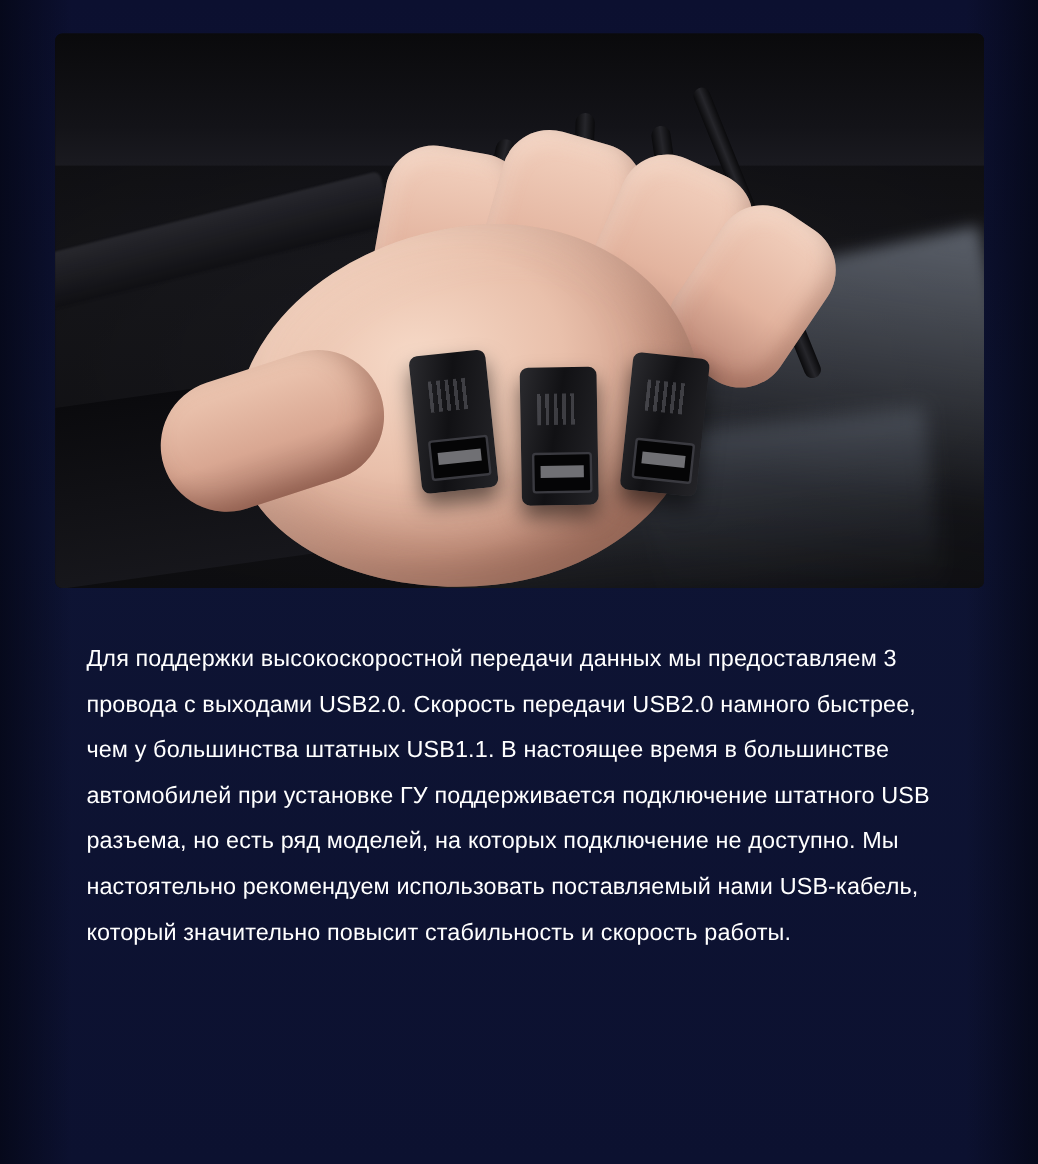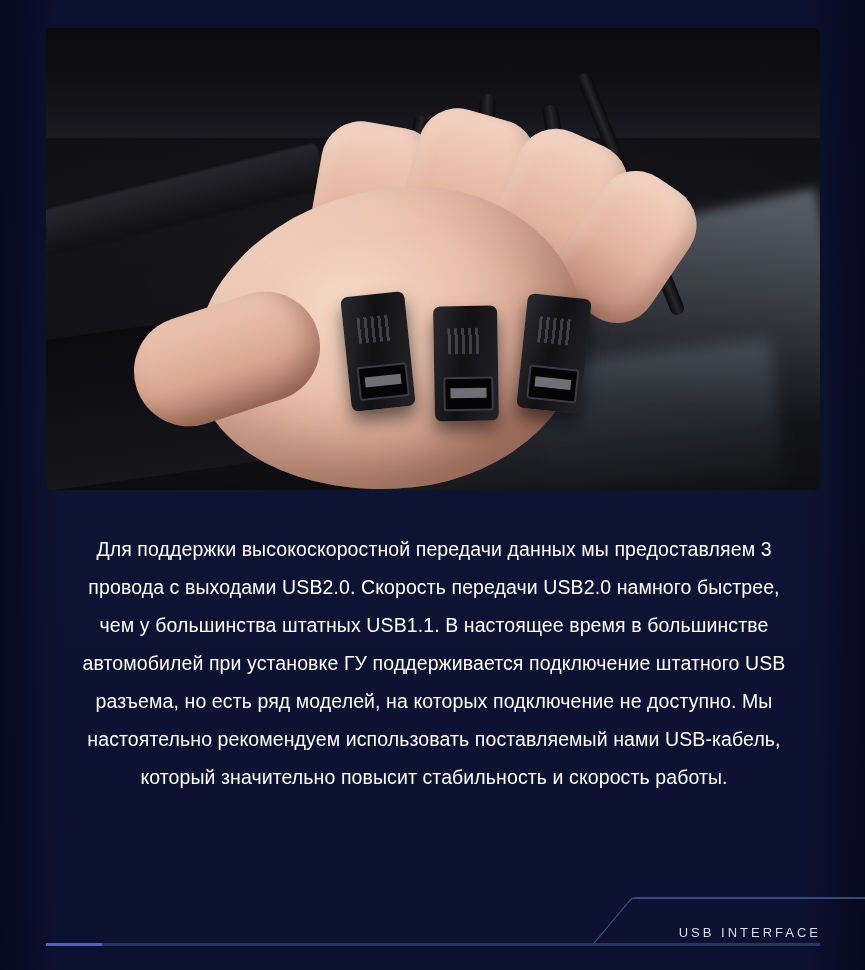--- a/index.html
+++ b/index.html
@@ -193,21 +193,21 @@
     left: 72px;
     top: 530px;
     width: 724px;
     color: #ffffff;
     font-size: 19.5px;
     line-height: 38px;
     letter-spacing: .1px;
     font-family: "Liberation Sans", sans-serif;
     font-weight: 400;
   }
-  .copy p { margin: 0; text-align: center; }
+  .copy p { margin: 0; }
 
   
   .footer {
     position: absolute;
     left: 0;
     bottom: 0;
     width: 865px;
     height: 74px;
   }
   .footer-line {
@@ -285,21 +285,14 @@
           <div class="port"></div>
         </div>
       </div>
     </div>
   </div>
 
   <div class="copy">
     <p>Для поддержки высокоскоростной передачи данных мы предоставляем 3 провода с выходами USB2.0. Скорость передачи USB2.0 намного быстрее, чем у большинства штатных USB1.1. В настоящее время в большинстве автомобилей при установке ГУ поддерживается подключение штатного USB разъема, но есть ряд моделей, на которых подключение не доступно. Мы настоятельно рекомендуем использовать поставляемый нами USB-кабель, который значительно повысит стабильность и скорость работы.</p>
   </div>
 
-  <div class="footer">
-    <div class="footer-diag"></div>
-    <div class="footer-line">
-      <div class="active"></div>
-    </div>
-    <div class="footer-label">USB INTERFACE</div>
-  </div>
 
 </div>
 
 </body></html>

